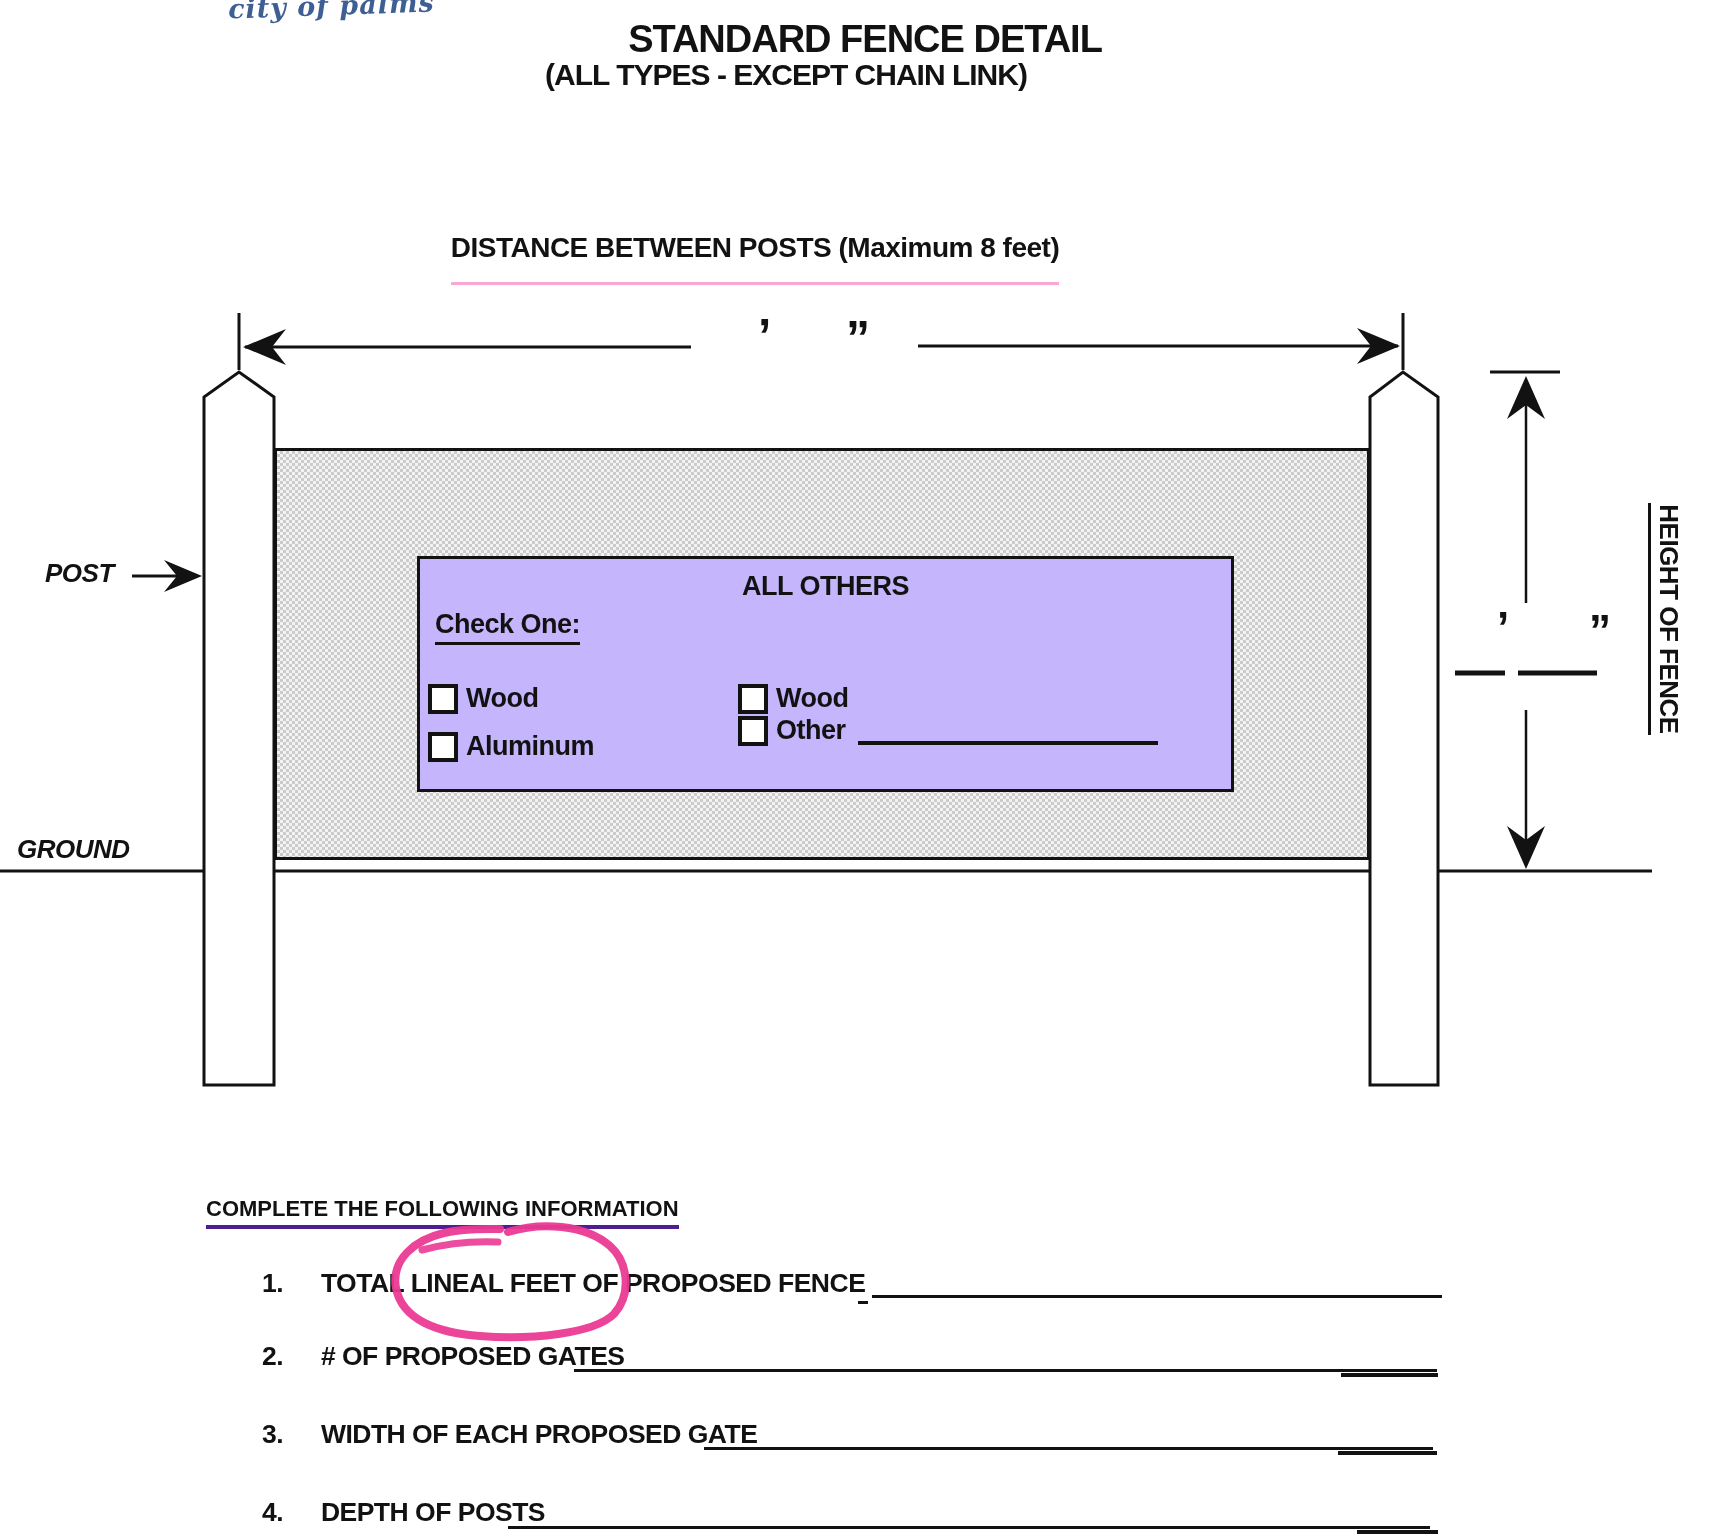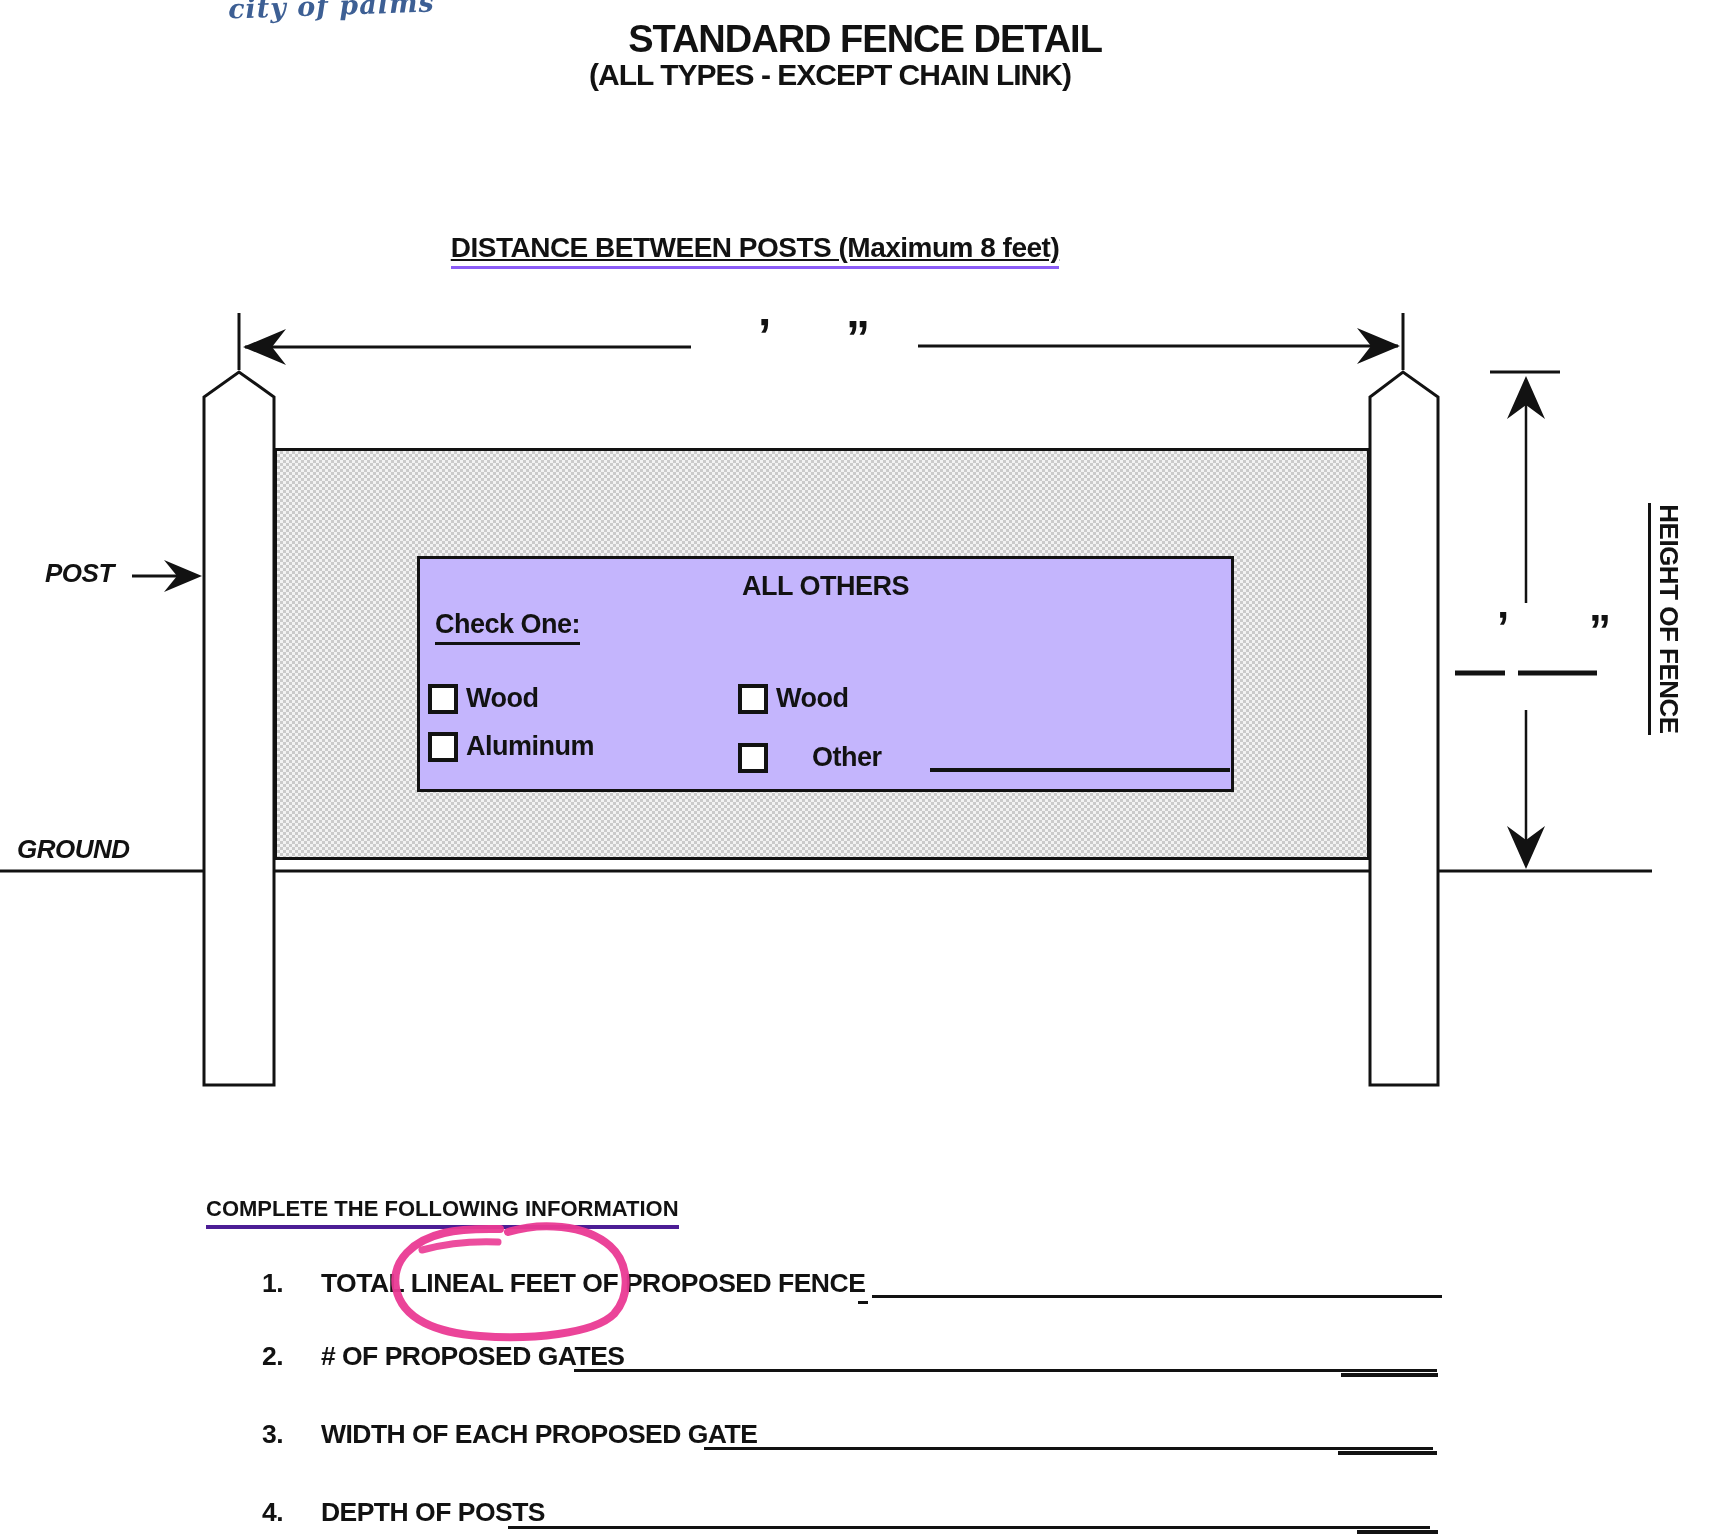--- a/index.html
+++ b/index.html
@@ -12,21 +12,21 @@
   }
   .abs { position:absolute; }
   .center-wrap { left:0; text-align:center; }
   .script-logo {
     font-family:"DejaVu Serif", serif; font-style:italic; font-weight:bold;
     color:#3d5f94; font-size:27px; letter-spacing:1px;
     transform:rotate(-2deg);
   }
   .doc-title { font-size:38px; letter-spacing:-1px; }
   .doc-subtitle { font-size:30px; letter-spacing:-1px; }
-  .section-heading { font-size:28px; border-bottom:3px solid #8b5cf6; padding-bottom:2px; display:inline-block;text-decoration:underline; }
+  .section-heading { font-size:28px; border-bottom:3px solid #f9a8d4; padding-bottom:18px; display:inline-block; }
   .panel {
     border:3px solid #121212;
     background-color:#e7e7e7;
     background-image:repeating-conic-gradient(#cbcbcb 0% 25%, #f3f3f3 0% 50%);
     background-size:6px 6px;
   }
   .inner-box { background:#c4b5fd; border:3px solid #121212; }
   .inner-title { width:100%; text-align:center; font-size:27px; }
   .check-one { font-size:27px; border-bottom:3px solid #121212; padding-bottom:2px; }
   .opt { display:flex; align-items:center; }
@@ -51,21 +51,21 @@
 </head>
 <body>
 
 <div class="page">
 
   <div class="abs script-logo" style="left:228px; top:-10px;">city of palms</div>
 
   <div class="abs center-wrap" style="top:18px; width:1730px;">
     <span class="doc-title">STANDARD FENCE DETAIL</span>
   </div>
-  <div class="abs center-wrap" style="top:58px; width:1572px;margin-left:44px;">
+  <div class="abs center-wrap" style="top:58px; width:1572px;">
     <span class="doc-subtitle">(ALL TYPES - EXCEPT CHAIN LINK)</span>
   </div>
 
   <div class="abs center-wrap" style="top:232px; width:1510px;">
     <span class="section-heading">DISTANCE BETWEEN POSTS (Maximum 8 feet)</span>
   </div>
 
   <div class="abs panel" style="left:274px; top:448px; width:1096px; height:412px;"></div>
 
   <svg class="abs" style="left:0; top:0; z-index:2;" width="1730" height="1110" viewBox="0 0 1730 1110">
@@ -110,21 +110,21 @@
       <span class="opt-label">Wood</span>
     </div>
     <div class="abs opt" style="left:318px; top:124px;">
       <span class="checkbox"></span>
       <span class="opt-label">Wood</span>
     </div>
     <div class="abs opt" style="left:8px; top:172px;">
       <span class="checkbox"></span>
       <span class="opt-label">Aluminum</span>
     </div>
-    <div class="abs opt" style="left:318px; top:183px;gap:36px;">
+    <div class="abs opt" style="left:318px; top:156px;">
       <span class="checkbox"></span>
       <span class="opt-label">Other</span>
       <span class="other-line"></span>
     </div>
   </div>
 
   <span class="abs qmark-sm" style="left:1497px; top:606px;">’</span>
   <span class="abs qmark-sm" style="left:1589px; top:609px;">”</span>
 
   <div class="abs height-label" style="left:1684px; top:503px;">HEIGHT OF FENCE</div>

